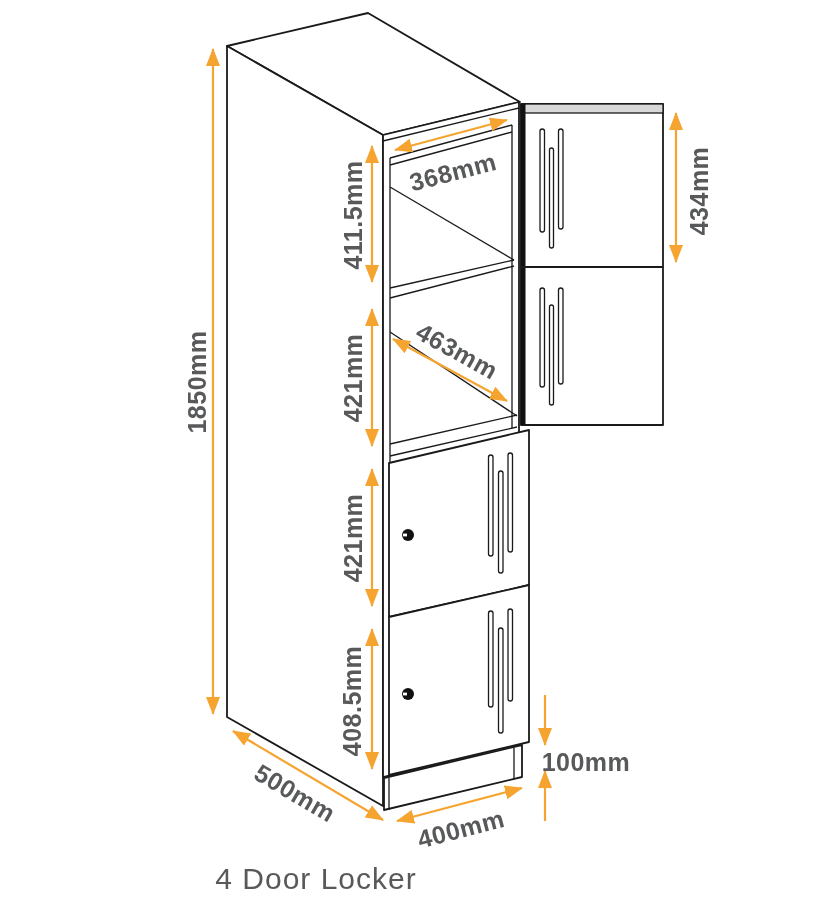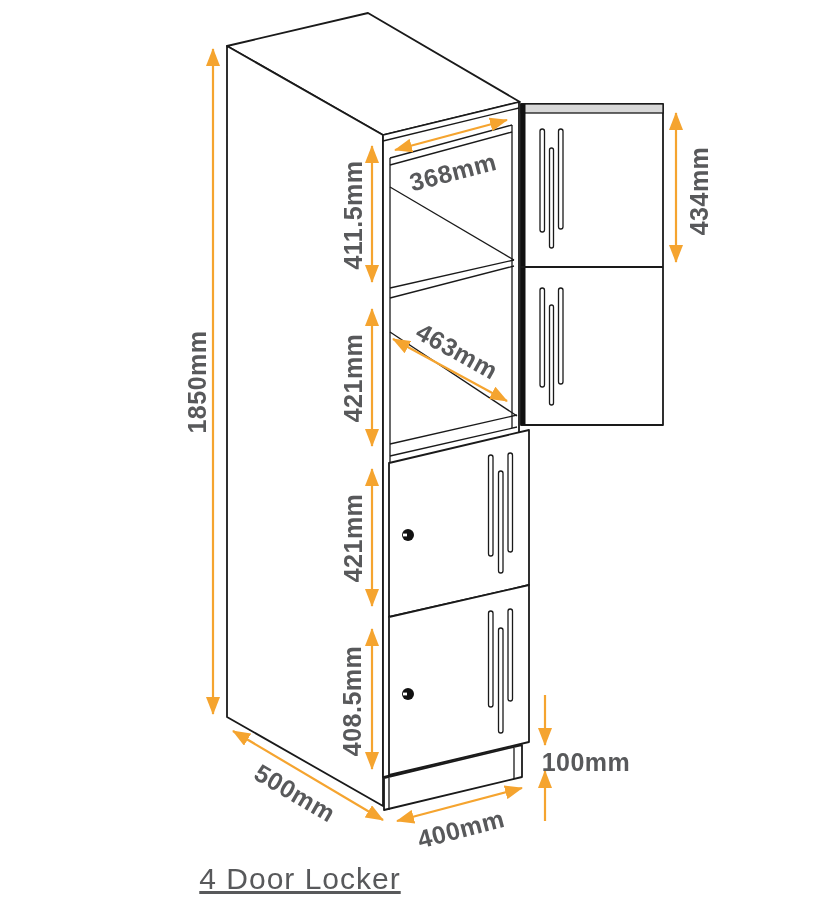--- a/index.html
+++ b/index.html
@@ -20,23 +20,23 @@
   .inner{stroke:var(--line);stroke-width:1.3;fill:none;}
   .slot{fill:#ffffff;stroke:var(--line);stroke-width:1.3;}
   .dimline{stroke:var(--accent);stroke-width:2.2;fill:none;}
   .arrowhead{fill:var(--accent);}
   .dimtext{
     font-family:"Liberation Sans", sans-serif;
     font-weight:bold;font-size:25px;fill:var(--label);
     letter-spacing:.5px;text-anchor:middle;
   }
   .page-title{
-    position:absolute;left:0;top:862px;width:600px;
+    position:absolute;left:16px;top:862px;width:600px;
     text-align:center;
-    color:var(--label);font-size:30px;font-weight:400;letter-spacing:1px;text-decoration:underline;
+    color:var(--label);font-size:30px;font-weight:400;letter-spacing:1px;
   }
 </style>
 </head>
 <body>
 
 <div class="canvas">
 
 <svg width="836" height="907" viewBox="0 0 836 907">
   <defs>
     <marker id="ah" viewBox="0 0 18 14" refX="17" refY="7" markerWidth="18" markerHeight="14" markerUnits="userSpaceOnUse" orient="auto-start-reverse">

